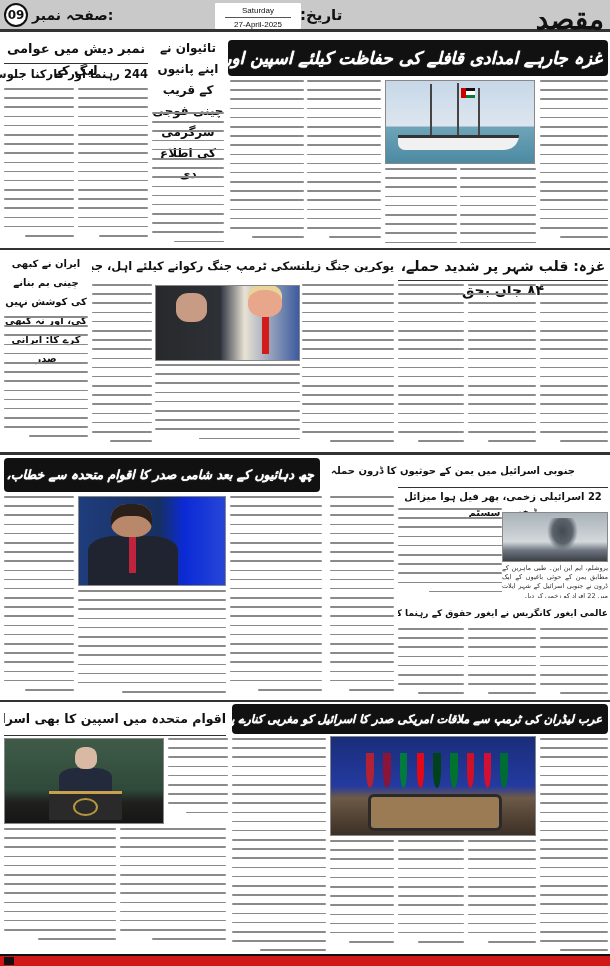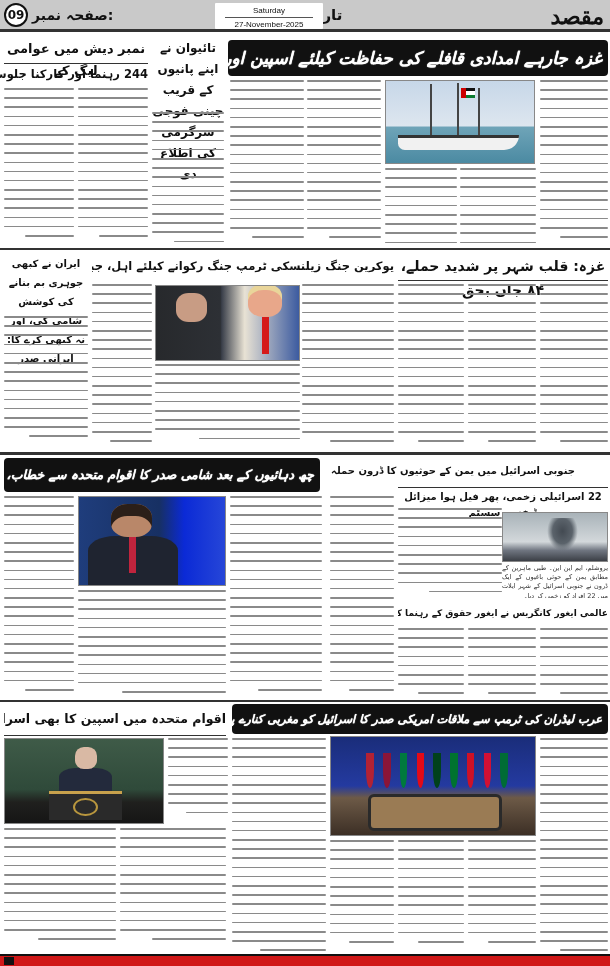--- a/index.html
+++ b/index.html
@@ -2,23 +2,23 @@
 <html><head>
 <meta charset="utf-8">
 <style>
 *{box-sizing:border-box;margin:0;padding:0}
 html,body{width:610px;height:966px;overflow:hidden;background:#fff}
 body{font-family:"DejaVu Sans",sans-serif;color:#111;position:relative}
 .abs{position:absolute}
 .rtl{direction:rtl;text-align:center}
 
 .mast{left:0;top:0;width:610px;height:32px;background:#c9c9c9;border-bottom:3px solid #333}
-.logo{right:6px;top:3px;font-family:"DejaVu Serif",serif;font-weight:bold;font-size:22px;color:#111}
+.logo{right:6px;top:3px;font-family:"DejaVu Serif",serif;font-weight:bold;font-size:28px;color:#111}
 .date-label{left:300px;top:6px;font-size:15px;font-weight:bold}
-.date-pill{left:215px;top:3px;width:108px;height:26px;background:#fff;border-radius:1px;font-family:"Liberation Sans Narrow","Liberation Sans",sans-serif;font-size:8px;text-align:center;line-height:11px;padding-top:2px}
+.date-pill{left:215px;top:3px;width:86px;height:26px;background:#fff;border-radius:1px;font-family:"Liberation Sans Narrow","Liberation Sans",sans-serif;font-size:8px;text-align:center;line-height:11px;padding-top:2px}
 .date-pill .rule{height:1px;background:#555;margin:1px 10px}
 .page-no{left:4px;top:3px;font-size:14px;font-weight:bold;display:flex;align-items:center;gap:4px}
 .page-circle{width:24px;height:24px;border:2px solid #111;border-radius:50%;font-size:12px;font-weight:bold;display:flex;align-items:center;justify-content:center;background:#fff}
 
 .hl-black{background:#111;color:#fff;font-weight:bold;font-style:italic;padding:2px 6px;border-radius:4px;text-shadow:0 0 1px #fff}
 .hl{font-weight:bold;color:#111}
 .sub{font-weight:bold;color:#111}
 
 .txt{overflow:hidden}
 .txt .ln{height:1.6px;background:#8a8a8a;margin:0 0 7.6px 0;border-radius:1px}
@@ -56,21 +56,21 @@
 </style>
 </head>
 <body>
 
 <div class="abs mast"></div>
 <div class="abs logo">مقصد</div>
 <div class="abs date-label rtl">تاریخ:</div>
 <div class="abs date-pill">
   <div>Saturday</div>
   <div class="rule"></div>
-  <div>27-November-2025</div>
+  <div>27-April-2025</div>
 </div>
 <div class="abs page-no">
   <div class="page-circle">09</div>
   <span>صفحہ نمبر:</span>
 </div>
 
 <div class="abs rtl hl-black" style="left:228px;top:40px;width:380px;height:36px;font-size:17px;line-height:32px;white-space:nowrap;overflow:hidden">غزہ جارہے امدادی قافلے کی حفاظت کیلئے اسپین اور اٹلی نے بحریہ کے جہاز روانہ کردیے</div>
 <div class="abs img ship" style="left:385px;top:80px;width:150px;height:84px">
   <div class="mast1"></div>
     <div class="mast2"></div>
@@ -338,21 +338,21 @@
     <div class="ln"></div>
     <div class="ln"></div>
     <div class="ln"></div>
     <div class="ln"></div>
     <div class="ln"></div>
     <div class="ln"></div>
     <div class="ln"></div>
     <div class="ln s"></div>
 </div>
 
-<div class="abs rtl hl" style="left:4px;top:254px;width:84px;font-size:10px;line-height:19px">ایران نے کبھی جوہری بم بنانے کی کوشش شامی کی، اور نہ کبھی کرے گا: ایرانی صدر</div>
+<div class="abs rtl hl" style="left:4px;top:254px;width:84px;font-size:10px;line-height:19px">ایران نے کبھی چینی بم بنانے کی کوشش نہیں کی، اور نہ کبھی کرے گا: ایرانی صدر</div>
 <div class="abs txt" style="left:4px;top:316px;width:84px;height:132px">
   <div class="ln"></div>
     <div class="ln"></div>
     <div class="ln"></div>
     <div class="ln"></div>
     <div class="ln"></div>
     <div class="ln"></div>
     <div class="ln"></div>
     <div class="ln"></div>
     <div class="ln"></div>

